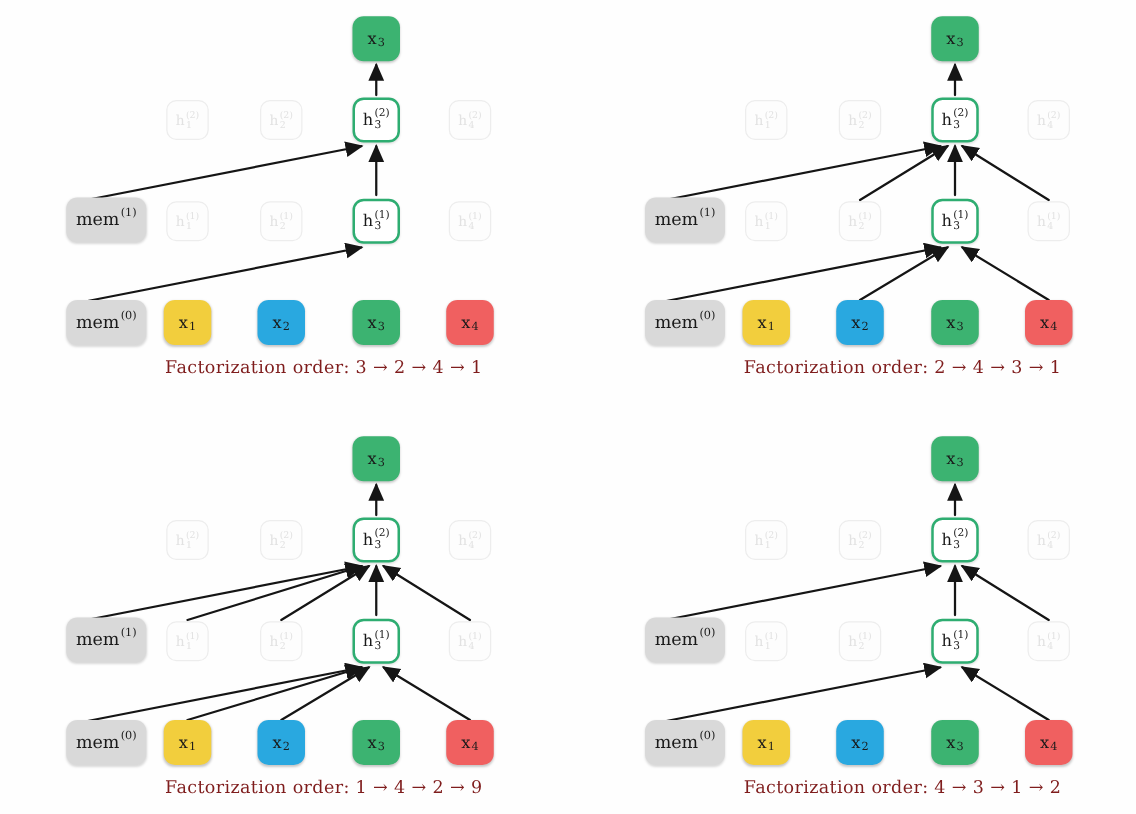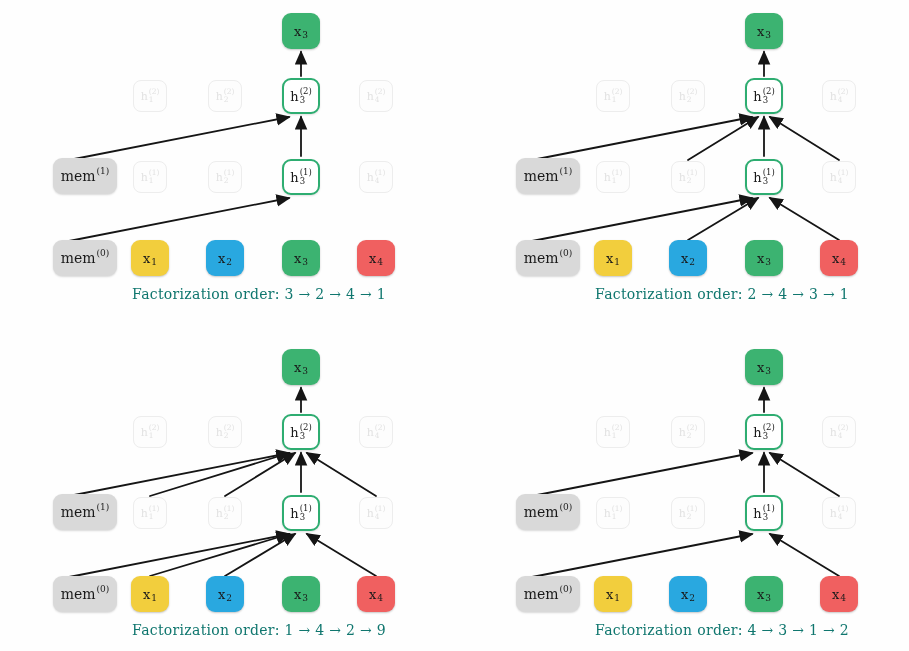--- a/index.html
+++ b/index.html
@@ -31,21 +31,21 @@
   .row-l2f{top:80px;} .row-l1f{top:161px;}
   .row-l1m{top:158px;} .row-inm{top:240px;}
 
   .node sub{font-size:9px;transform:translateY(4px);margin-left:1px;}
   .node .supx{font-size:9px;transform:translateY(-5px);margin-left:1px;}
   .stack{display:inline-flex;flex-direction:column;align-items:flex-start;
          font-size:8.5px;line-height:1.1;margin-left:1px;}
   .faded .stack{font-size:7.5px;}
   .edges{position:absolute;left:0;top:0;width:454px;height:325px;pointer-events:none;}
   .caption{position:absolute;top:286px;left:32px;width:454px;text-align:center;
-           font-size:14px;color:#0f766e;letter-spacing:0.3px;}
+           font-size:14px;color:#7f1d1d;letter-spacing:0.3px;}
 </style>
 </head>
 <body>
 
 <div class="page">
   <div class="grid" id="grid">
       <div class="cell c0">
     <div class="diagram">
 
       <svg class="edges" viewBox="0 0 454 325">

